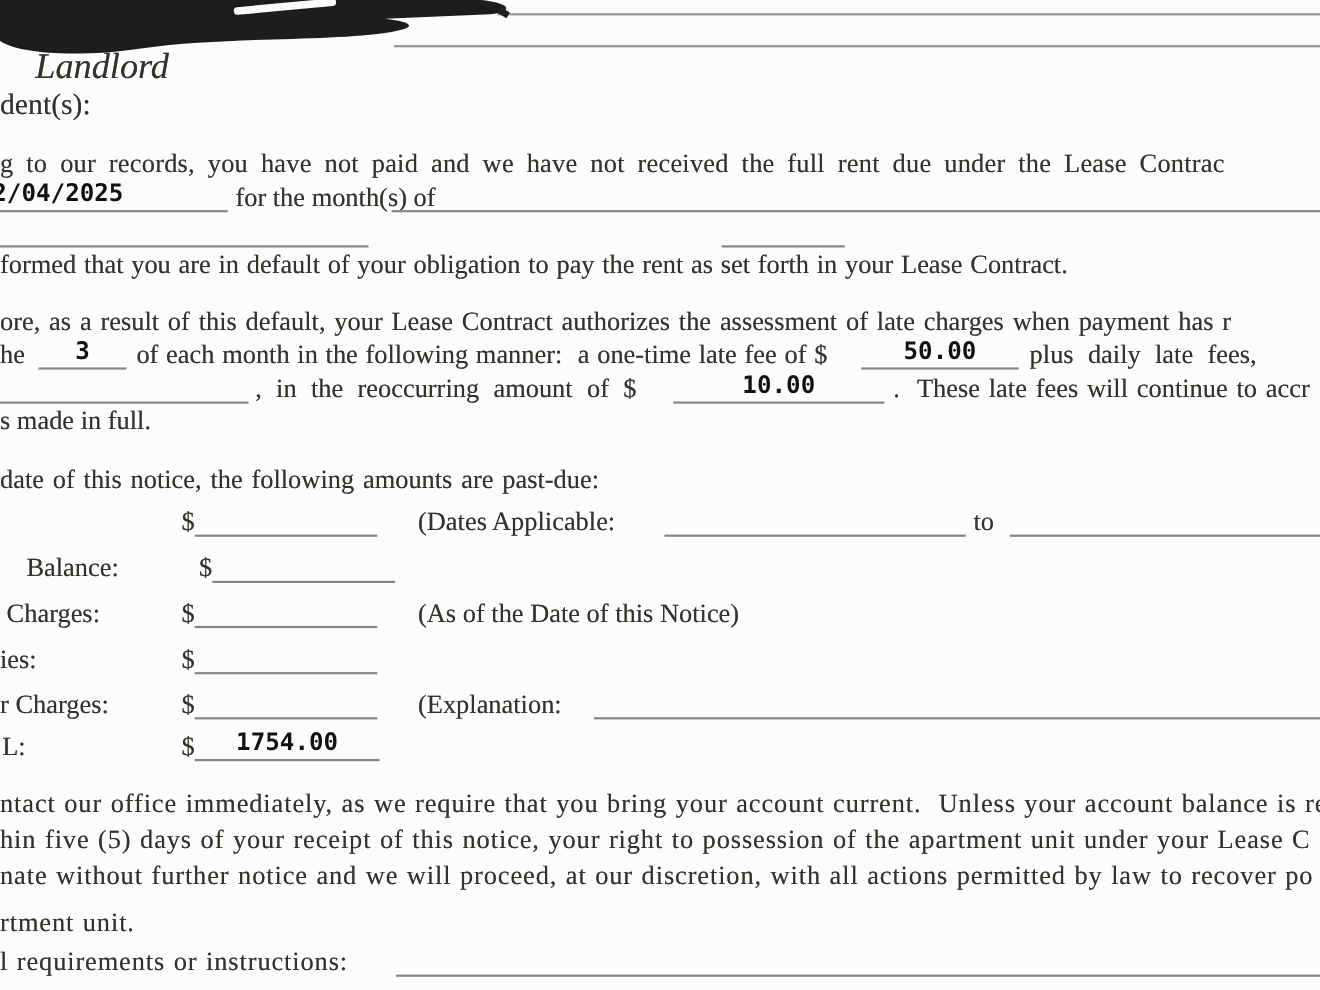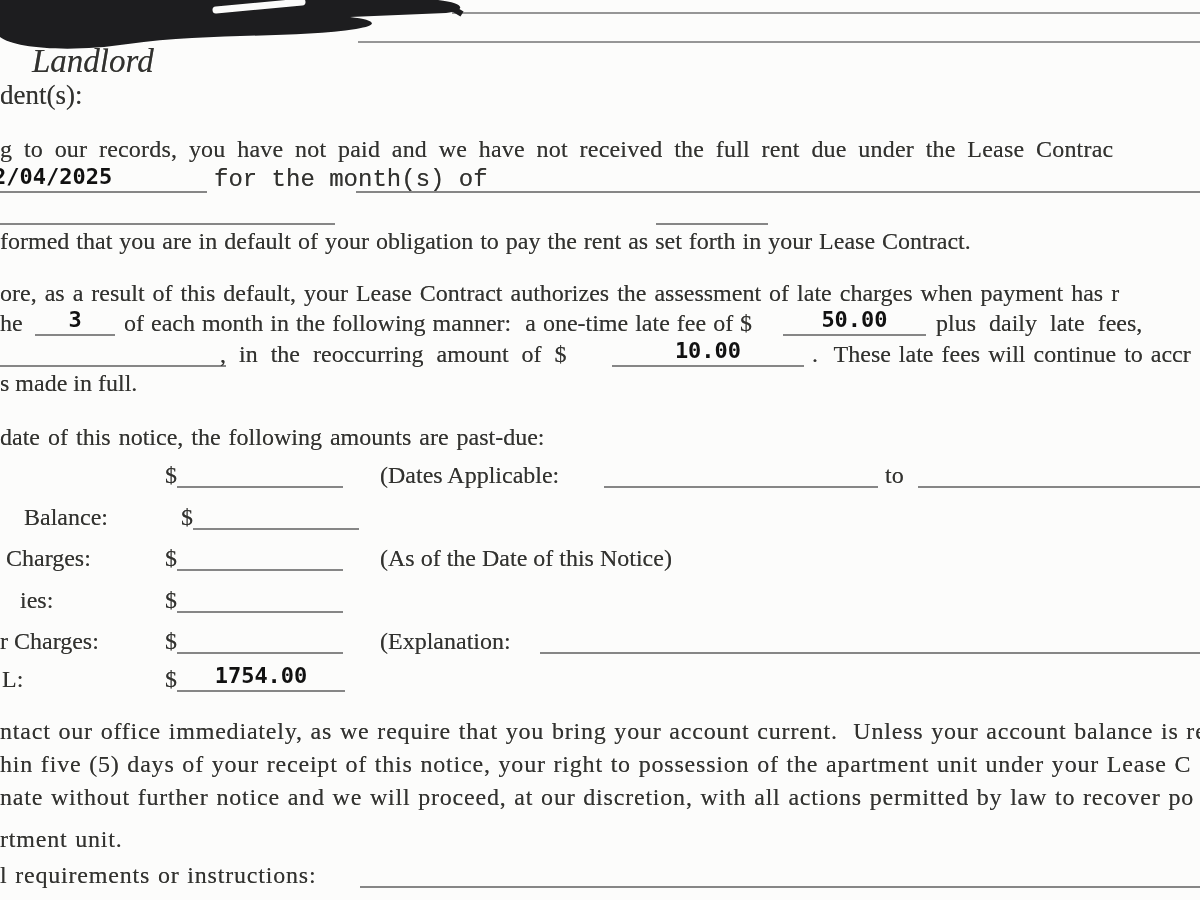--- a/index.html
+++ b/index.html
@@ -42,21 +42,21 @@
 </div>
 <div class="line" style="top:80px;">
   <span class="t" style="left:0;font-size:27px;">dent(s):</span>
 </div>
 
 <div class="line" style="top:134px;">
   <span class="t" style="left:0;word-spacing:5.5px;letter-spacing:.2px;">g to our records, you have not paid and we have not received the full rent due under the Lease Contrac</span>
 </div>
 <div class="line" style="top:165px;">
   <span class="fill leftal" style="left:-7px;width:214px;">2/04/2025</span>
-  <span class="t" style="left:214px;font-family:Liberation Mono, monospace;">for the month(s) of</span>
+  <span class="t" style="left:214px;">for the month(s) of</span>
   <span class="ul" style="left:356px;width:850px;"></span>
 </div>
 <div class="line" style="top:197px;">
   <span class="ul" style="left:0;width:335px;"></span>
   <span class="ul" style="left:656px;width:112px;"></span>
 </div>
 <div class="line" style="top:226px;padding-left:28px;">
   <span class="t" style="left:0;word-spacing:1px;">formed that you are in default of your obligation to pay the rent as set forth in your Lease Contract.</span>
 </div>
 
@@ -65,21 +65,21 @@
 </div>
 <div class="line" style="top:308px;">
   <span class="t" style="left:0;">he</span>
   <span class="fill" style="left:35px;width:80px;">3</span>
   <span class="t" style="left:124px;word-spacing:1px;">of each month in the following manner:  a one-time late fee of $</span>
   <span class="fill" style="left:783px;width:143px;">50.00</span>
   <span class="t" style="left:936px;word-spacing:7px;">plus daily late fees,</span>
 </div>
 <div class="line" style="top:339px;">
   <span class="ul" style="left:0;width:226px;"></span>
-  <span class="t" style="left:220px;word-spacing:7px;">, in the reoccurring amount of $</span>
+  <span class="t" style="left:232px;word-spacing:7px;">, in the reoccurring amount of $</span>
   <span class="fill" style="left:612px;width:192px;">10.00</span>
   <span class="t" style="left:812px;word-spacing:2px;">.  These late fees will continue to accr</span>
 </div>
 <div class="line" style="top:368px;">
   <span class="t" style="left:0;">s made in full.</span>
 </div>
 
 <div class="line" style="top:422px;">
   <span class="t" style="left:0;word-spacing:2px;">date of this notice, the following amounts are past-due:</span>
 </div>
@@ -97,21 +97,21 @@
   <span class="t" style="left:165px;">$</span>
   <span class="ul" style="left:177px;width:166px;"></span>
 </div>
 <div class="line" style="top:543px;">
   <span class="t lbl" style="left:6px;">Charges:</span>
   <span class="t" style="left:165px;">$</span>
   <span class="ul" style="left:177px;width:166px;"></span>
   <span class="t" style="left:380px;">(As of the Date of this Notice)</span>
 </div>
 <div class="line" style="top:585px;">
-  <span class="t lbl" style="left:0;padding-left:20px;">ies:</span>
+  <span class="t lbl" style="left:0;">ies:</span>
   <span class="t" style="left:165px;">$</span>
   <span class="ul" style="left:177px;width:166px;"></span>
 </div>
 <div class="line" style="top:626px;">
   <span class="t lbl" style="left:0;">r Charges:</span>
   <span class="t" style="left:165px;">$</span>
   <span class="ul" style="left:177px;width:166px;"></span>
   <span class="t" style="left:380px;">(Explanation:</span>
   <span class="ul" style="left:540px;width:665px;"></span>
 </div>

